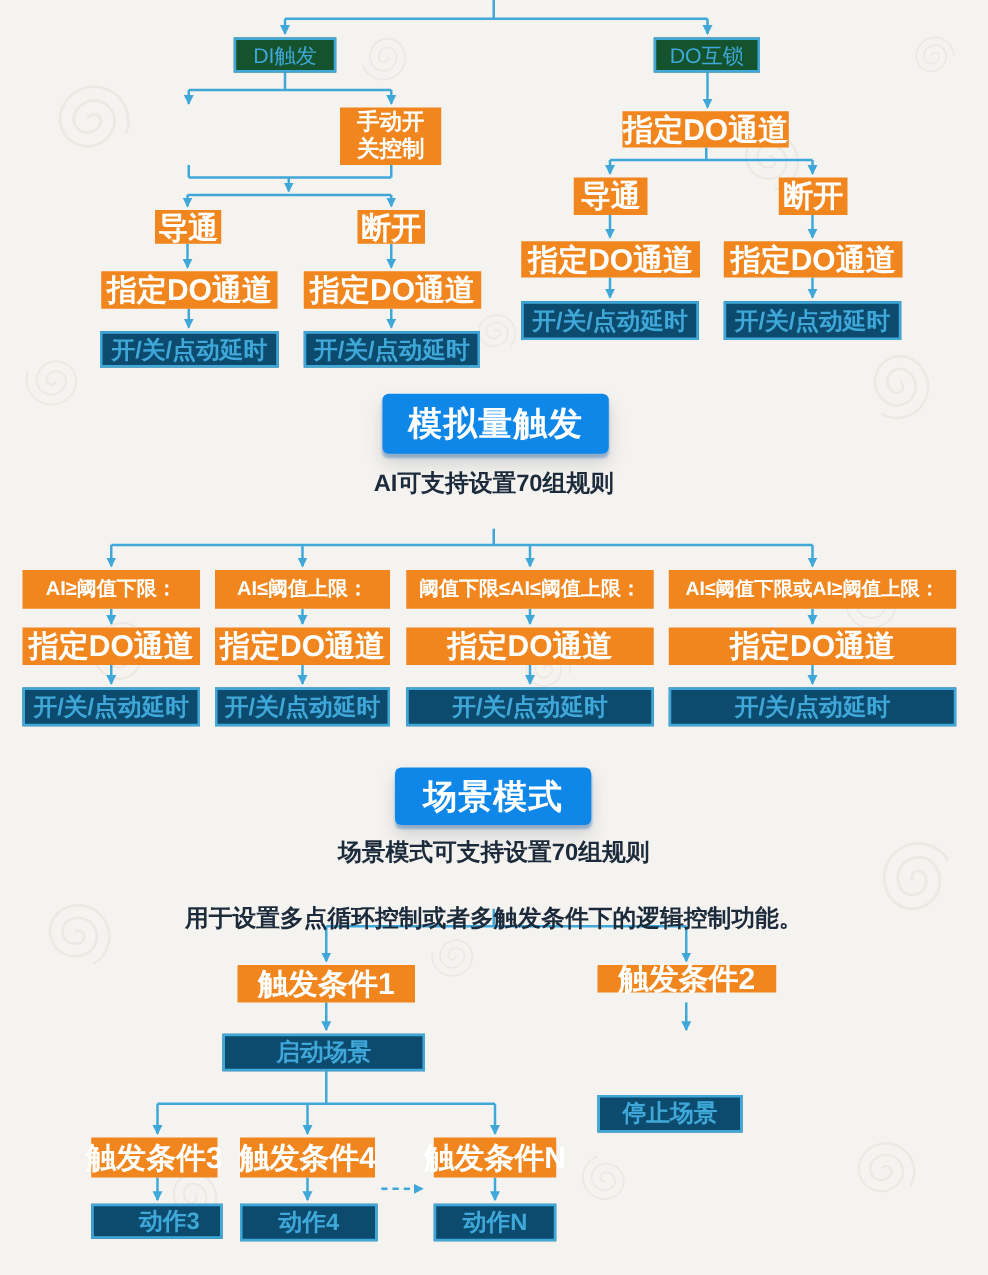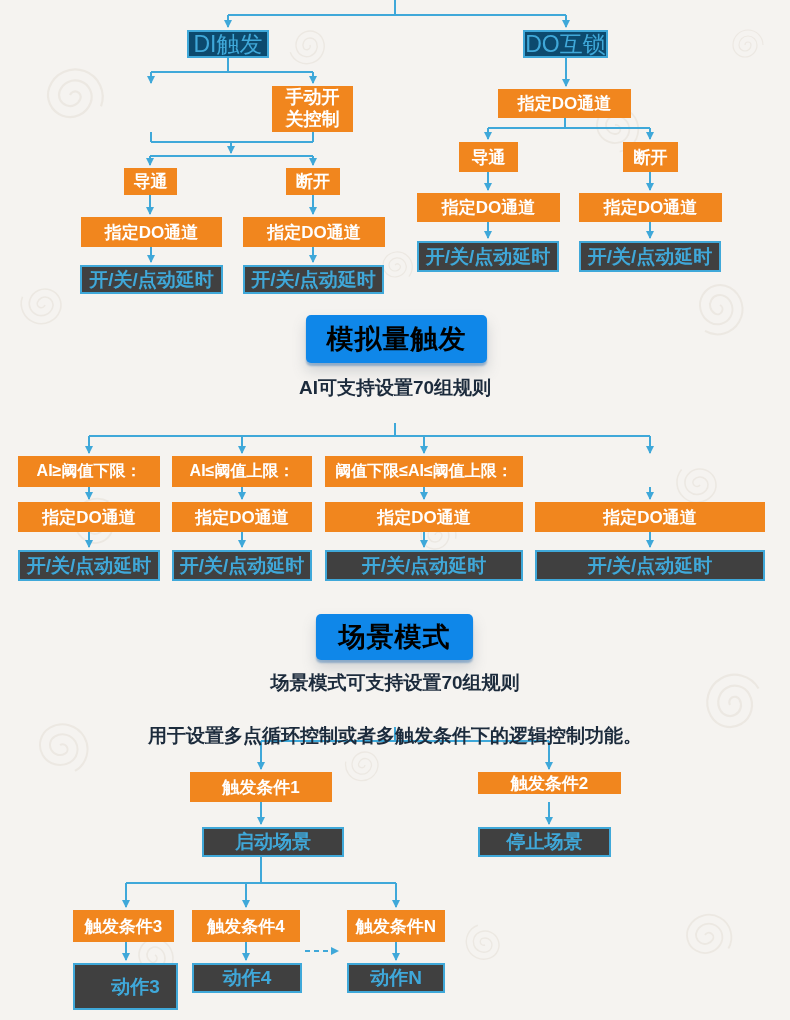--- a/index.html
+++ b/index.html
@@ -9,29 +9,29 @@
   html,body{margin:0;padding:0;background:var(--bg);}
   #canvas{position:relative;width:790px;height:1020px;background:var(--bg);
     font-family:"Liberation Sans","DejaVu Sans",sans-serif;overflow:hidden;}
   svg.layer{position:absolute;left:0;top:0;}
   .wire{stroke:var(--blue);stroke-width:2;fill:none;}
   .wire.dash{stroke-dasharray:5 4;}
   #arw path{fill:var(--blue);}
   .pattern use{stroke:var(--spiral);fill:none;stroke-width:2;}
   .node{position:absolute;box-sizing:border-box;display:flex;align-items:center;
     justify-content:center;text-align:center;white-space:nowrap;}
-  .orange{background:var(--orange);color:#fff;font-weight:bold;font-size:17px;}
+  .orange{background:var(--orange);color:#fff;font-weight:bold;font-size:24px;}
   .two{flex-direction:column;line-height:1.2;font-size:18px;}
   .cond{font-size:16px;}
   .cond-xl{font-size:15.5px;}
-  .outline{background:#404040;border:2px solid var(--blue);color:var(--blue);
+  .outline{background:#0c4a6e;border:2px solid var(--blue);color:var(--blue);
     font-weight:bold;font-size:19px;}
-  .sm{background:#0c4a6e;border:2px solid var(--blue);color:var(--blue);
-    font-size:23px;font-weight:normal;}
-  .bluebtn{background:var(--btn);color:#000000;font-weight:bold;font-size:27px;
+  .sm{background:#14532d;border:2px solid var(--blue);color:var(--blue);
+    font-size:17px;font-weight:normal;}
+  .bluebtn{background:var(--btn);color:#ffffff;font-weight:bold;font-size:27px;
     border-radius:5px;letter-spacing:1px;
     box-shadow:0 3px 2px rgba(10,90,170,0.35),0 8px 14px rgba(100,110,125,0.25);}
   .desc{position:absolute;left:0;width:790px;text-align:center;color:var(--ink);
     font-weight:bold;font-size:19px;line-height:22px;height:22px;}
 </style>
 </head>
 <body>
 
 <div id="canvas">
 
@@ -142,40 +142,41 @@
   <div class="node orange" style="left:579px;top:193px;width:143px;height:29px;">指定DO通道</div>
   <div class="node outline" style="left:417px;top:241px;width:142px;height:31px;">开/关/点动延时</div>
   <div class="node outline" style="left:579px;top:241px;width:142px;height:31px;">开/关/点动延时</div>
 
   <div class="node bluebtn" style="left:306px;top:315px;width:181px;height:48px;">模拟量触发</div>
   <div class="desc" style="top:377px;">AI可支持设置70组规则</div>
 
   <div class="node orange cond" style="left:18px;top:456px;width:142px;height:31px;">AI≥阈值下限：</div>
   <div class="node orange cond" style="left:325px;top:456px;width:198px;height:31px;">阈值下限≤AI≤阈值上限：</div>
   <div class="node orange cond" style="left:172px;top:456px;width:140px;height:31px;">AI≤阈值上限：</div>
+  <div class="node orange cond cond-xl" style="left:535px;top:456px;width:230px;height:31px;">AI≤阈值下限或AI≥阈值上限：</div>
 
   <div class="node orange" style="left:18px;top:502px;width:142px;height:30px;">指定DO通道</div>
   <div class="node orange" style="left:172px;top:502px;width:140px;height:30px;">指定DO通道</div>
   <div class="node orange" style="left:325px;top:502px;width:198px;height:30px;">指定DO通道</div>
   <div class="node orange" style="left:535px;top:502px;width:230px;height:30px;">指定DO通道</div>
 
   <div class="node outline" style="left:18px;top:550px;width:142px;height:31px;">开/关/点动延时</div>
   <div class="node outline" style="left:172px;top:550px;width:140px;height:31px;">开/关/点动延时</div>
   <div class="node outline" style="left:325px;top:550px;width:198px;height:31px;">开/关/点动延时</div>
   <div class="node outline" style="left:535px;top:550px;width:230px;height:31px;">开/关/点动延时</div>
 
   <div class="node bluebtn" style="left:316px;top:614px;width:157px;height:46px;">场景模式</div>
   <div class="desc" style="top:672px;">场景模式可支持设置70组规则</div>
   <div class="desc" style="top:725px;">用于设置多点循环控制或者多触发条件下的逻辑控制功能。</div>
 
   <div class="node orange" style="left:190px;top:772px;width:142px;height:30px;">触发条件1</div>
   <div class="node orange" style="left:478px;top:772px;width:143px;height:22px;">触发条件2</div>
-  <div class="node outline" style="left:202px;top:827px;width:142px;height:30px;">启动场景</div>
-  <div class="node outline" style="left:478px;top:827px;width:133px;height:30px;">停止场景</div>
+  <div class="node outline" style="left:178px;top:827px;width:162px;height:30px;">启动场景</div>
+  <div class="node outline" style="left:478px;top:876px;width:116px;height:30px;">停止场景</div>
 
   <div class="node orange" style="left:73px;top:910px;width:101px;height:32px;">触发条件3</div>
   <div class="node orange" style="left:192px;top:910px;width:108px;height:32px;">触发条件4</div>
   <div class="node orange" style="left:347px;top:910px;width:98px;height:32px;">触发条件N</div>
-  <div class="node outline" style="left:73px;top:963px;width:105px;height:47px;padding-left:20px;">动作3</div>
+  <div class="node outline" style="left:73px;top:963px;width:105px;height:28px;padding-left:20px;">动作3</div>
   <div class="node outline" style="left:192px;top:963px;width:110px;height:30px;">动作4</div>
   <div class="node outline" style="left:347px;top:963px;width:98px;height:30px;">动作N</div>
 
 </div>
 
 </body></html>

